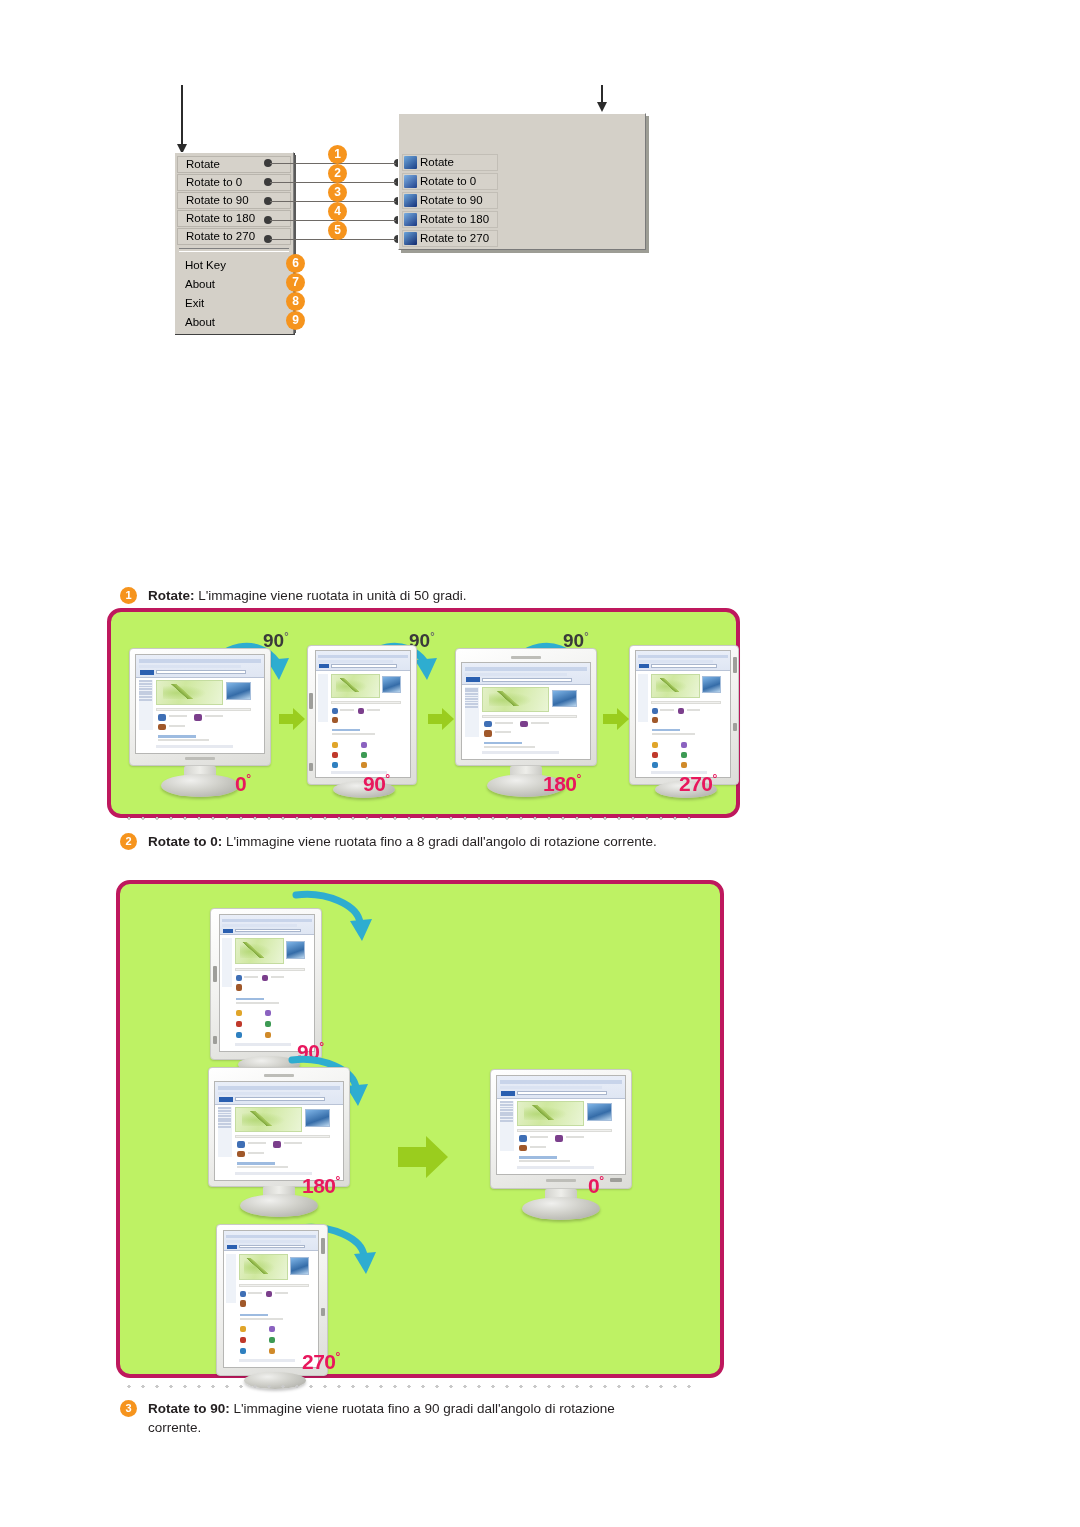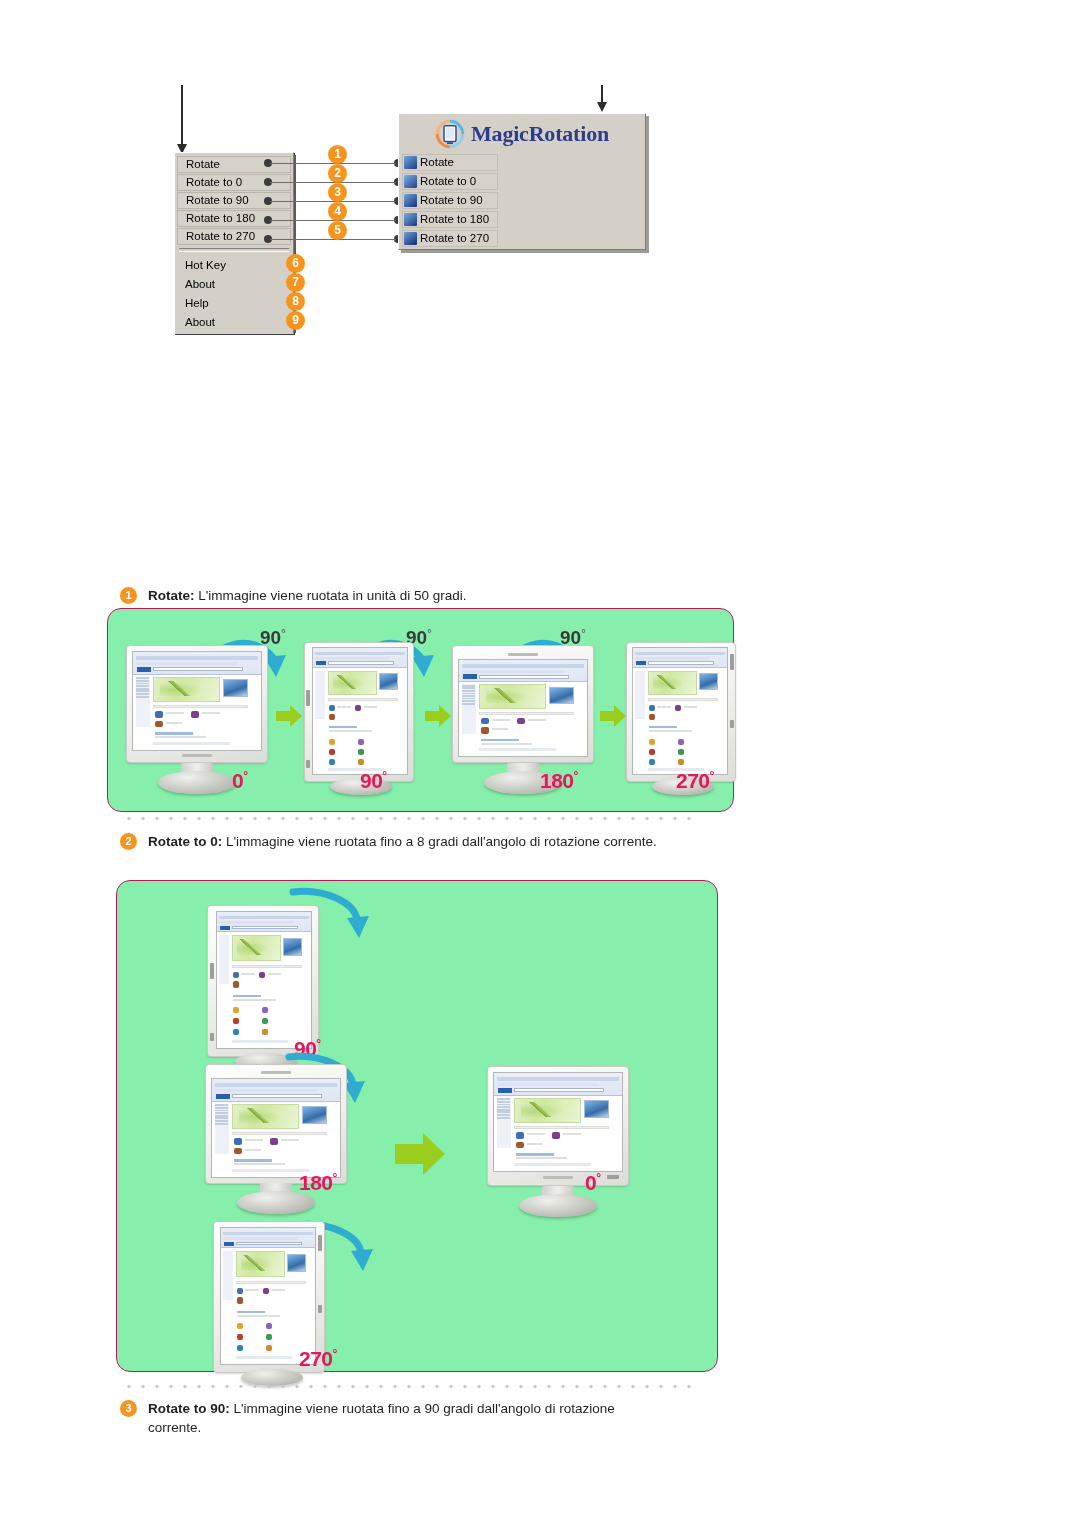--- a/index.html
+++ b/index.html
@@ -178,23 +178,23 @@
     background: #f6941d;
     color: #fff;
     font-size: 11px;
     font-weight: bold;
     line-height: 17px;
     text-align: center;
   }
 
   .panel {
     position: absolute;
-    border: 1px solid #be185d;
+    border: 4px solid #be185d;
     border-radius: 14px;
-    background: #86efac;
+    background: #bef264;
   }
 
   .dot-rule {
     position: absolute;
     height: 5px;
     background-image: radial-gradient(circle, #c9c9c9 1.6px, transparent 1.8px);
     background-size: 14px 5px;
     background-repeat: repeat-x;
   }
 
@@ -300,21 +300,21 @@
 
   <div id="ctx-menu">
     <div class="ctx-item boxed">Rotate</div>
     <div class="ctx-item boxed">Rotate to 0</div>
     <div class="ctx-item boxed">Rotate to 90</div>
     <div class="ctx-item boxed">Rotate to 180</div>
     <div class="ctx-item boxed">Rotate to 270</div>
     <div id="ctx-sep"></div>
     <div class="ctx-item plain">Hot Key</div>
     <div class="ctx-item plain">About</div>
-    <div class="ctx-item plain">Help</div>
+    <div class="ctx-item plain">Exit</div>
     <div class="ctx-item plain">About</div>
   </div>
 
   <div id="spine"></div>
 
   <div class="bullet" style="left:264px; top:159px;"></div>
   <div class="bullet" style="left:264px; top:178px;"></div>
   <div class="bullet" style="left:264px; top:197px;"></div>
   <div class="bullet" style="left:264px; top:216px;"></div>
   <div class="bullet" style="left:264px; top:235px;"></div>
@@ -336,32 +336,20 @@
   <div class="badge" style="left:328px; top:183px;">3</div>
   <div class="badge" style="left:328px; top:202px;">4</div>
   <div class="badge" style="left:328px; top:221px;">5</div>
 
   <div class="badge" style="left:286px; top:254px;">6</div>
   <div class="badge" style="left:286px; top:273px;">7</div>
   <div class="badge" style="left:286px; top:292px;">8</div>
   <div class="badge" style="left:286px; top:311px;">9</div>
 
   <div id="mr-panel">
-    <div id="mr-logo-row">
-      <svg id="mr-logo-mark" viewBox="0 0 40 40">
-        <path d="M20 3 A17 17 0 0 1 37 20" fill="none" stroke="#59b8e0" stroke-width="4"></path>
-        <path d="M37 20 A17 17 0 0 1 20 37" fill="none" stroke="#8ed0ea" stroke-width="4"></path>
-        <path d="M20 37 A17 17 0 0 1 3 20" fill="none" stroke="#f08a3c" stroke-width="4"></path>
-        <path d="M3 20 A17 17 0 0 1 20 3" fill="none" stroke="#f3b37a" stroke-width="4"></path>
-        <rect x="12" y="9" width="16" height="21" rx="2" fill="#ffffff" stroke="#2b4ea0" stroke-width="2"></rect>
-        <rect x="14.5" y="11.5" width="11" height="15" fill="#dfe9fb"></rect>
-        <rect x="16" y="31" width="8" height="2.4" fill="#2b4ea0"></rect>
-      </svg>
-      <div id="mr-logo-text">MagicRotation</div>
-    </div>
 
     <div class="mr-item" style="top:40px;">
       <span class="mr-icon" style="background:linear-gradient(140deg,#6fa8dc,#1b3f86);"></span>
       <span>Rotate</span>
     </div>
     <div class="mr-item" style="top:59px;">
       <span class="mr-icon" style="background:linear-gradient(140deg,#7fb2e4,#20408c);"></span>
       <span>Rotate to 0</span>
     </div>
     <div class="mr-item" style="top:78px;">

